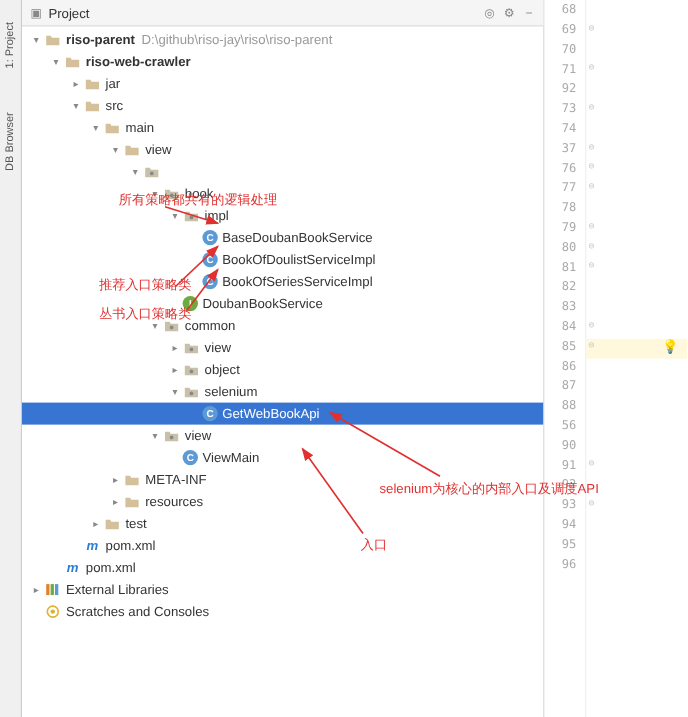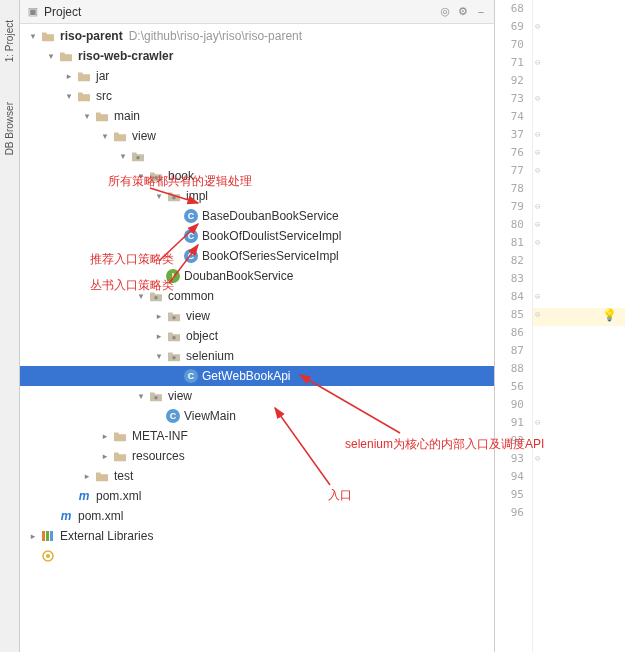--- a/index.html
+++ b/index.html
@@ -403,20 +403,21 @@
         </div>
         <div class="tree-row">
           <span class="indent" style="width:6px"></span>
           <span class="arrow"></span>
           <span class="node-icon">
             <svg width="14" height="14" viewBox="0 0 14 14">
               <circle cx="7" cy="7" r="5" fill="none" stroke="#e0b030" stroke-width="1.5"></circle>
               <circle cx="7" cy="7" r="2" fill="#e0b030"></circle>
             </svg>
           </span>
+          <span class="label">Scratches and Consoles</span>
         </div>
       </div>
   </div>
 
   <div class="editor">
     <div class="gutter" id="gutter">
         <div>68</div>
         <div>69</div>
         <div>70</div>
         <div>71</div>

